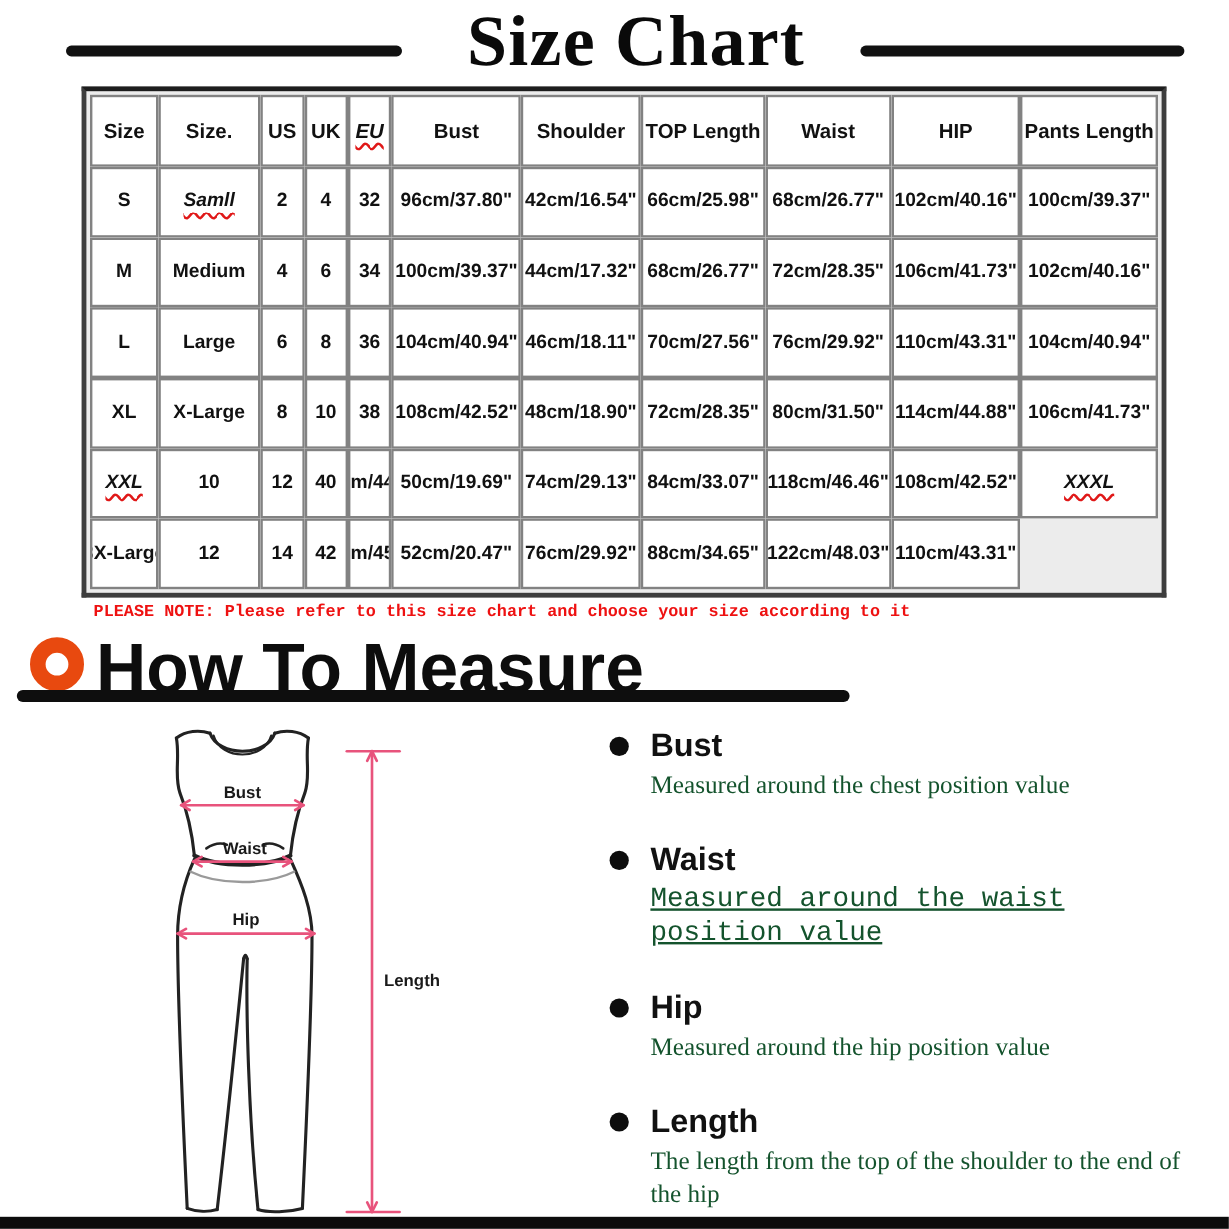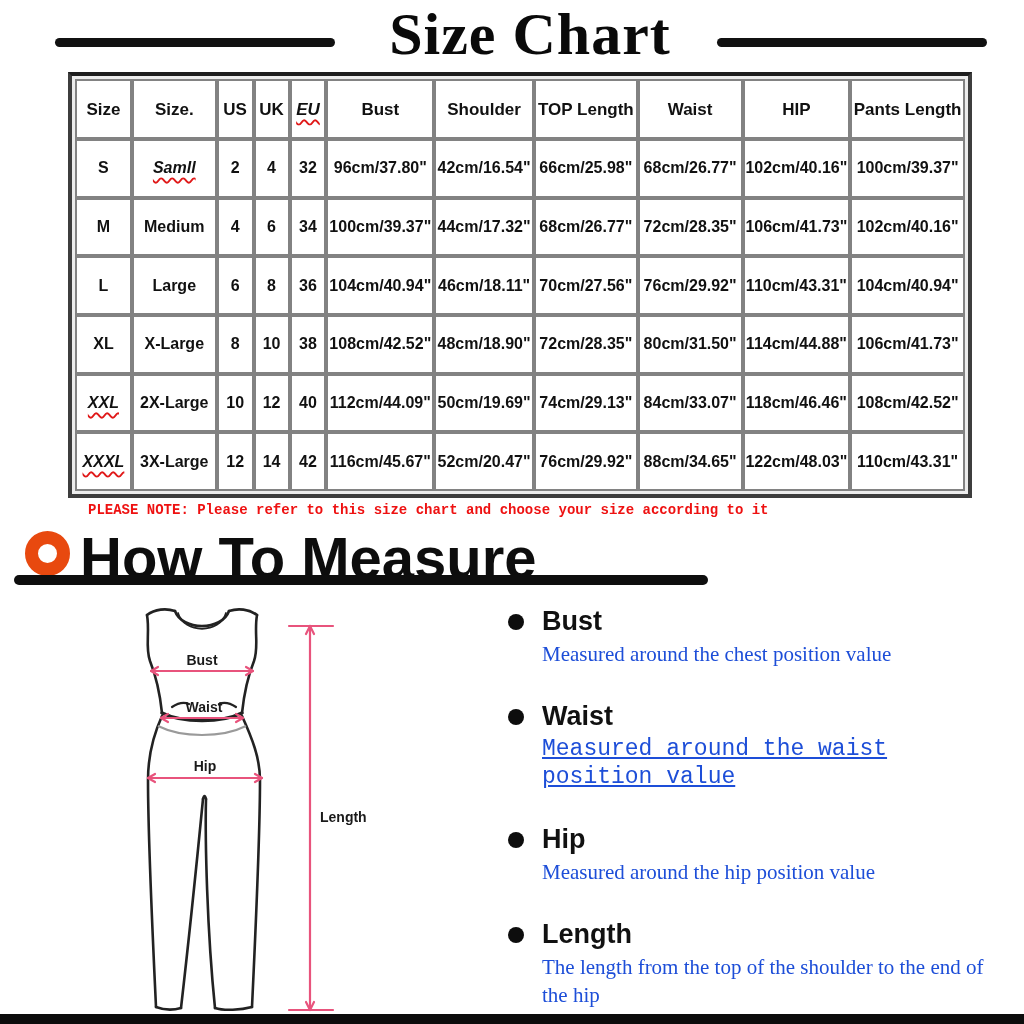--- a/index.html
+++ b/index.html
@@ -26,21 +26,21 @@
   .cell { background:#fff; border:2px solid #828282; display:flex;
           align-items:center; justify-content:center; text-align:center;
           font-weight:bold; font-size:16px; color:#111; line-height:1;
           white-space:nowrap; overflow:hidden; }
   .cell.head { font-size:17px; }
   .wavy { text-decoration:underline; text-decoration-style:wavy;
           text-decoration-color:#e01818; text-decoration-thickness:2px;
           text-underline-offset:4px;font-style:italic; }
 
   
-  #size-note { left:88px; top:502px; width:720px;
+  #size-note { left:78px; top:502px; width:720px;
                font-family:"Liberation Mono", monospace; font-size:14px;
                color:#ee1111; font-weight:bold; letter-spacing:0; }
 
   
   #htm-ring { left:25px; top:531px; width:45px; height:45px; border-radius:50%;
               border:13px solid #e8490f; background:#fff; }
   #htm-title { left:80px; top:524px; font-size:58px; font-weight:bold;
                color:#0d0d0d; letter-spacing:0; }
   #htm-rule { left:14px; top:575px; width:694px; height:10px;
               background:#0e0e0e; border-radius:5px; }
@@ -50,21 +50,21 @@
   #measure-figure text { font-family:"Liberation Sans", sans-serif;
                          font-size:14px; font-weight:600; fill:#1a1a1a; }
 
   
   #measure-list { left:508px; top:606px; width:480px; }
   .m-item { margin-bottom:33px; }
   .m-head { display:flex; align-items:center; }
   .m-dot { width:16px; height:16px; border-radius:50%; background:#0d0d0d;
            margin-right:18px; flex:0 0 auto; }
   .m-label { font-size:27px; font-weight:bold; color:#111; }
-  .m-desc { margin-left:34px; margin-top:3px; color:#1d4ed8; }
+  .m-desc { margin-left:34px; margin-top:3px; color:#14532d; }
   .desc-serif { font-family:"Liberation Serif", serif; font-size:21px; line-height:28px; }
   .desc-mono  { font-family:"Liberation Mono", monospace; font-size:23px; line-height:28px;text-decoration:underline; }
   #measure-list .m-item:nth-child(4) .m-desc { width:450px; }
 
   
   #bottom-bar { left:0; top:1014px; width:1024px; height:10px; background:#0c0c0c; }
 </style>
 </head>
 <body>
 
@@ -235,23 +235,20 @@
       <span>80cm/31.50"</span>
     </div>
     <div class="cell">
       <span>114cm/44.88"</span>
     </div>
     <div class="cell">
       <span>106cm/41.73"</span>
     </div>
     <div class="cell">
       <span class="wavy">XXL</span>
-    </div>
-    <div class="cell">
-      <span>2X-Large</span>
     </div>
     <div class="cell">
       <span>10</span>
     </div>
     <div class="cell">
       <span>12</span>
     </div>
     <div class="cell">
       <span>40</span>
     </div>

